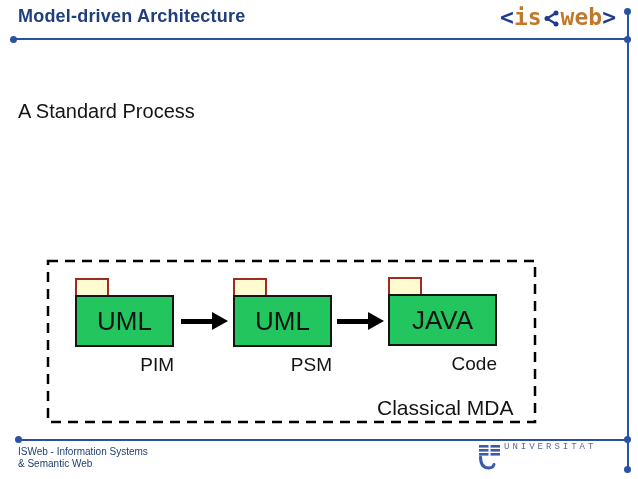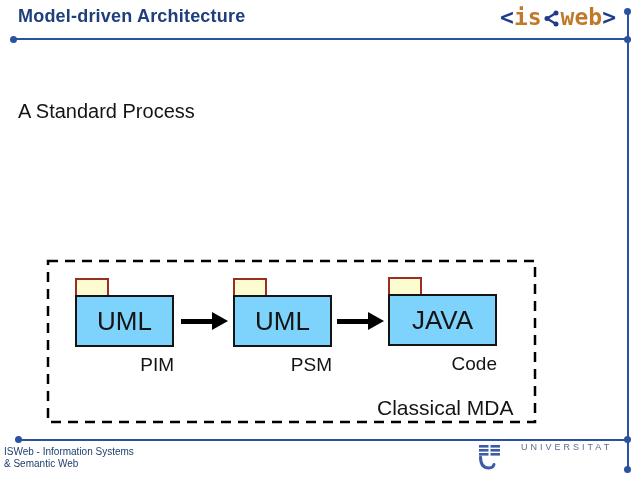--- a/index.html
+++ b/index.html
@@ -28,37 +28,37 @@
   
   .slide-title{position:absolute;left:18px;top:52px;font-size:20px;color:#141414;margin-top:48px;}
   .diagram-frame{position:absolute;left:46px;top:259px;}
   .pkg{position:absolute;width:99px;}
   .pkg-tab{
     position:absolute;left:0;top:0;width:34px;height:19px;box-sizing:border-box;
     background:#FDFBD0;border:2px solid #9B2D23;
   }
   .pkg-body{
     position:absolute;left:0;top:17px;width:100%;height:52px;box-sizing:border-box;
-    background:#7dd3fc;border:2px solid #141414;
+    background:#22c55e;border:2px solid #141414;
     display:flex;align-items:center;justify-content:center;
     font-size:26px;color:#141414;
   }
   .pkg-label{position:absolute;left:0;top:76px;width:100%;text-align:right;font-size:19px;color:#141414;}
   .arrow{position:absolute;width:47px;height:18px;}
   .arrow .shaft{position:absolute;left:0;top:7px;width:32px;height:5px;background:#000;}
   .arrow .head{
     position:absolute;left:31px;top:0;width:0;height:0;
     border-left:16px solid #000;border-top:9px solid transparent;border-bottom:9px solid transparent;
   }
   .caption{position:absolute;left:377px;top:396px;font-size:21px;color:#141414;}
   
   .footer-col{position:absolute;top:446px;font-size:10px;line-height:12px;color:#1F3E6E;}
   .uni{position:absolute;left:477px;top:442px;display:flex;align-items:flex-start;}
   .uni svg{margin-top:2px;}
-  .uni-text{margin-left:18px;color:#5C6C8E;}
+  .uni-text{margin-left:1px;color:#5C6C8E;font-family:Liberation Mono, monospace;}
   .uni-line1{font-size:9px;letter-spacing:3px;line-height:11px;white-space:nowrap;}
   .uni-line2{
     font-size:9px;letter-spacing:1.5px;line-height:11px;white-space:nowrap;
     border-bottom:1.5px solid #5C6C8E;padding-bottom:1px;
   }
 </style>
 </head>
 <body>
 
 <div class="slide">
@@ -124,21 +124,21 @@
   <div class="pkg" style="left:388px;top:277px;width:109px">
     <div class="pkg-tab"></div>
     <div class="pkg-body">
       <span>JAVA</span>
     </div>
     <div class="pkg-label">Code</div>
   </div>
 
   <div class="caption">Classical MDA</div>
 
-  <div class="footer-col" style="left:4px">
+  <div class="footer-col" style="left:18px">
     <div>ISWeb - Information Systems</div>
     <div>&amp; Semantic Web</div>
   </div>
   <div class="footer-col" style="left:190px">
   </div>
 
   <div class="uni">
     <svg width="26" height="27" viewBox="0 0 26 27">
       <rect x="2" y="1" width="9.5" height="2.6" fill="#3D5CA8"></rect>
       <rect x="2" y="5" width="9.5" height="2.6" fill="#3D5CA8"></rect>

